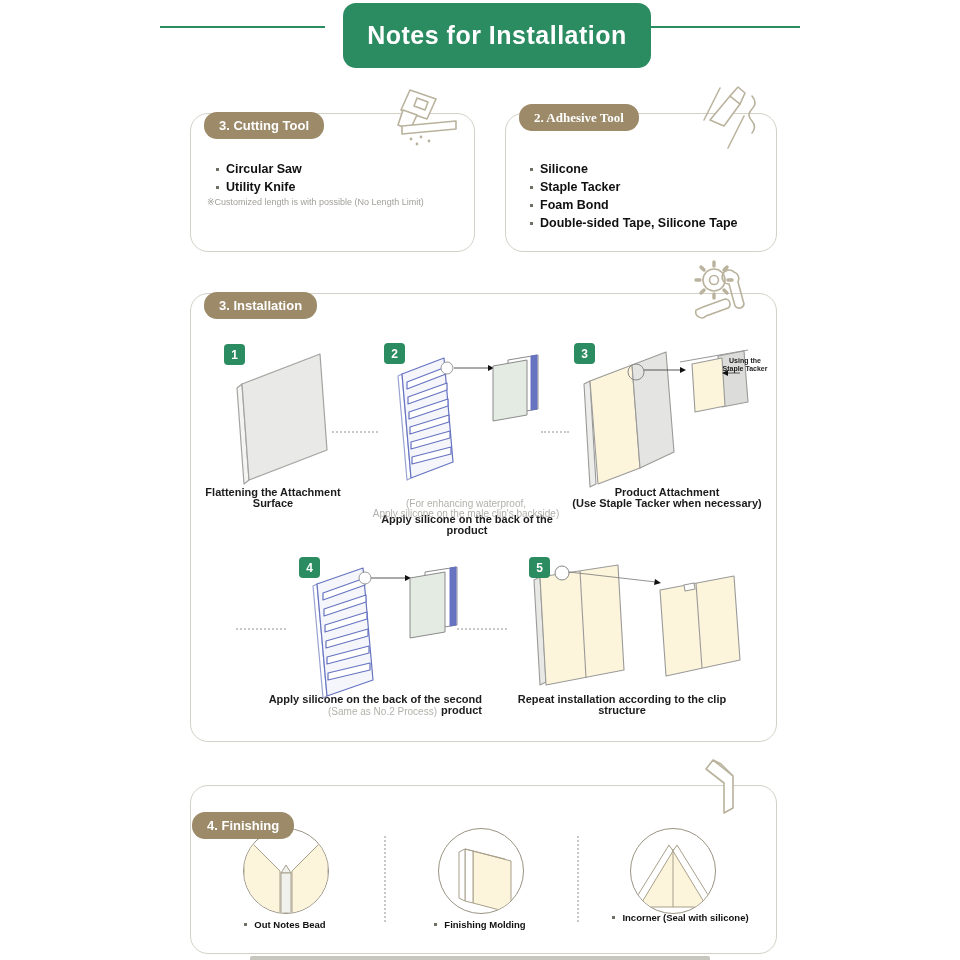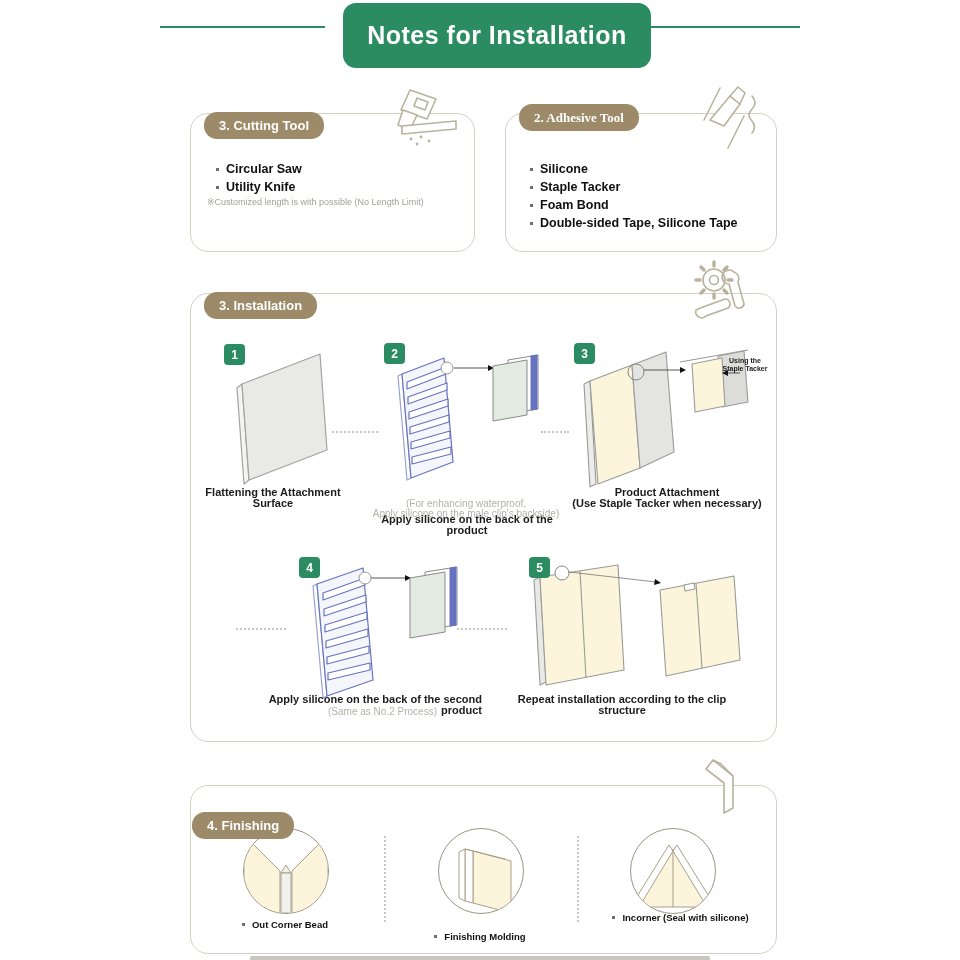--- a/index.html
+++ b/index.html
@@ -272,23 +272,23 @@
         <line x1="42" y1="22" x2="42" y2="78"></line>
       </g>
     </svg>
   </div>
 
   <div class="abs dot-v" style="left:384px;top:836px;height:86px;"></div>
   <div class="abs dot-v" style="left:577px;top:836px;height:86px;"></div>
 
   <div class="abs fin-label" style="left:225px;top:919px;width:120px;">
     <span class="bullet"></span>
-    <span class="txt">Out Corner Bead</span>
-  </div>
-  <div class="abs fin-label" style="left:420px;top:919px;width:120px;margin-top:12px;">
+    <span class="txt">Out Notes Bead</span>
+  </div>
+  <div class="abs fin-label" style="left:420px;top:919px;width:120px;">
     <span class="bullet"></span>
     <span class="txt">Finishing Molding</span>
   </div>
   <div class="abs fin-label" style="left:598px;top:912px;width:165px;">
     <span class="bullet"></span>
     <span class="txt">Incorner (Seal with silicone)</span>
   </div>
 
   <div class="abs bottom-strip" style="left:250px;top:956px;width:460px;height:4px;"></div>
 

